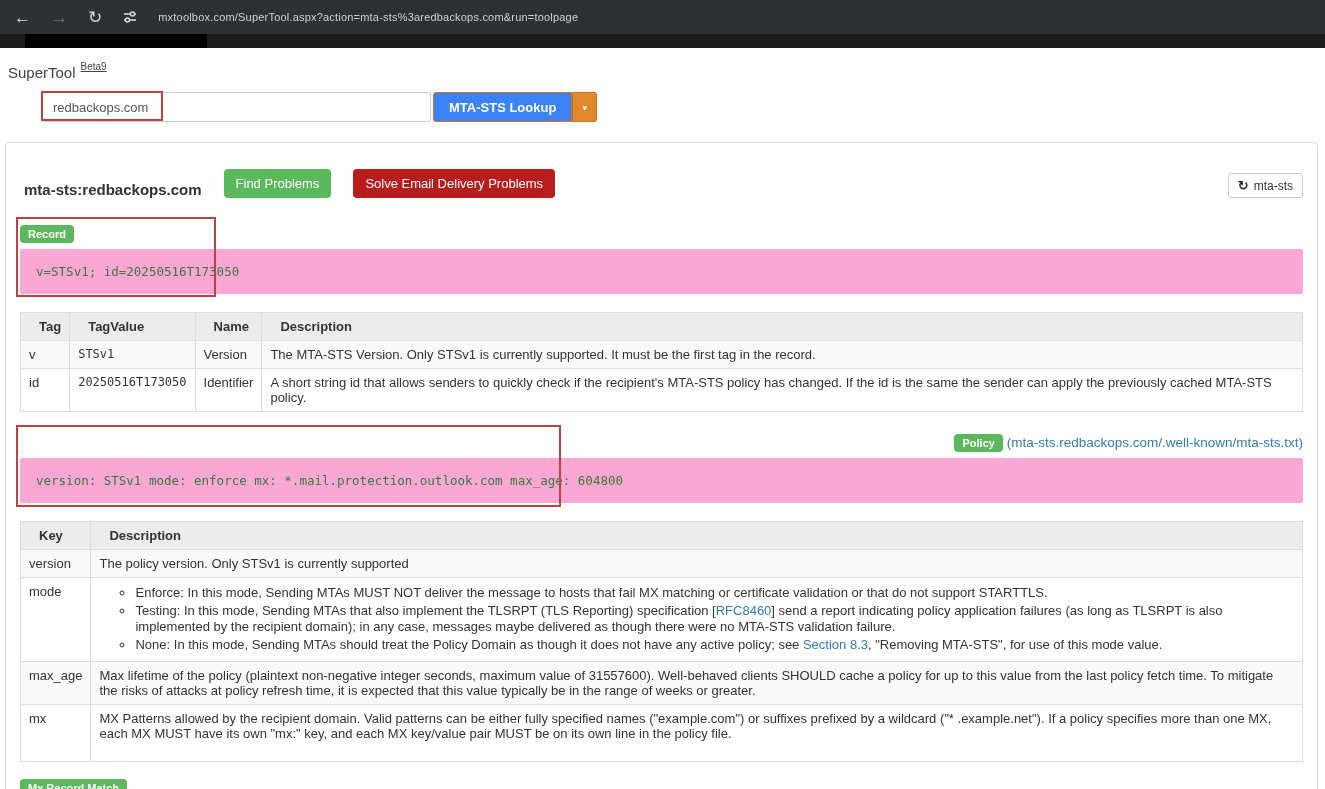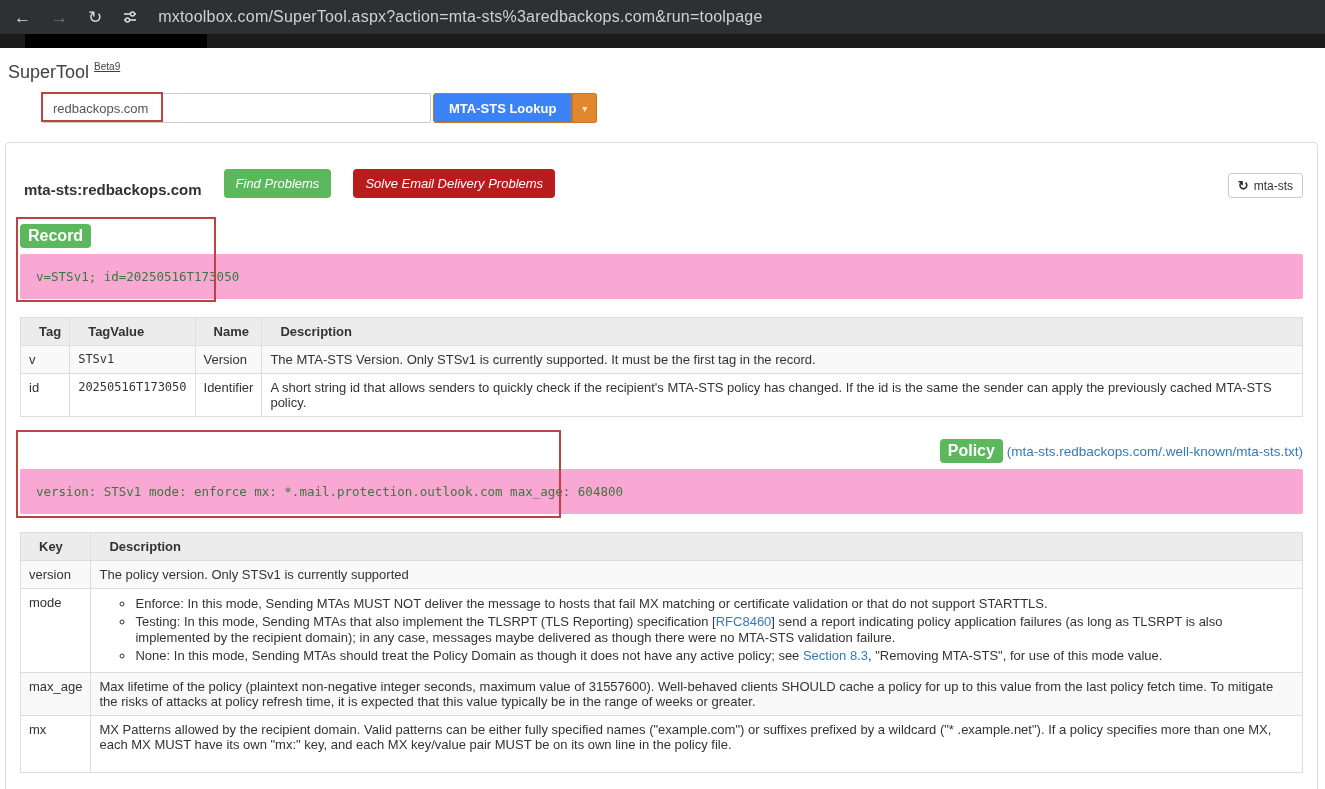--- a/index.html
+++ b/index.html
@@ -13,28 +13,28 @@
     color: #333;
   }
   
   .browser-bar {
     height: 34px; background: #2f3034;
     display: flex; align-items: center;
     padding-left: 14px; gap: 20px;
   }
   .nav-icon { font-size: 17px; color: #dadce0; line-height: 1; cursor: default; }
   .nav-icon.disabled { color: #6f7377; }
-  .url-text { color: #cfd1d4; font-size: 16px; letter-spacing: .2px; }
+  .url-text { color: #cfd1d4; font-size: 11px; letter-spacing: .2px; }
   .tune-icon { display: inline-flex; }
   .tab-bar { height: 14px; background: #1c1c1c; position: relative; }
   .blackout { position: absolute; left: 25px; top: 0; width: 182px; height: 14px; background: #000; }
 
   
   .app-header { padding: 13px 0 0 8px; }
-  .app-title { display: inline; font-size: 18px; font-weight: 400; color: #414141; }
+  .app-title { display: inline; font-size: 15px; font-weight: 400; color: #414141; }
   .app-beta { font-size: 10px; color: #414141; vertical-align: 8px; margin-left: 5px; text-decoration: underline; }
   .search-row { display: flex; align-items: stretch; margin: 10px 0 0 2px; height: 30px; padding-left: 40px; }
   .search-wrap { position: relative; }
   .search-input {
     width: 389px; height: 30px; border: 1px solid #ccc; border-radius: 2px;
     padding: 0 10px; font-size: 13px; color: #555;
     font-family: "Liberation Sans", sans-serif; outline: none;
   }
   .lookup-group { display: flex; margin-left: 2px; }
   .lookup-btn {
@@ -48,33 +48,33 @@
     font-size: 10px; cursor: pointer;
   }
   
   .result-panel {
     position: absolute; left: 5px; top: 142px; width: 1313px; height: 660px;
     border: 1px solid #ddd; border-radius: 4px; background: #fff;
     padding: 14px;
   }
   .result-header { display: flex; align-items: flex-end; margin-top: 12px; }
   .result-title { font-size: 15px; font-weight: bold; color: #333; margin-left: 4px; }
-  .btn { border: none; border-radius: 4px; color: #fff; font-size: 13px; padding: 7px 12px; cursor: pointer; font-family: "Liberation Sans", sans-serif; font-style: italic; }
+  .btn { border: none; border-radius: 4px; color: #fff; font-size: 13px; padding: 7px 12px; cursor: pointer; font-family: "Liberation Sans", sans-serif; }
   .btn-green { background: #5cb85c; margin-left: 22px; }
   .btn-blue  { background: #b91c1c; margin-left: 22px; }
   .refresh-btn {
     margin-left: auto; background: #fff; border: 1px solid #ccc; border-radius: 3px;
     font-size: 12px; color: #333; padding: 4px 9px; display: flex; align-items: center; gap: 5px;
     cursor: pointer; font-family: "Liberation Sans", sans-serif;
   }
   .refresh-glyph { font-size: 13px; font-weight: bold; }
   
   .badge {
     display: inline-block; background: #5cb85c; color: #fff;
-    font-size: 16px; font-weight: bold; padding: 3px 8px; border-radius: 4px;
+    font-size: 11px; font-weight: bold; padding: 3px 8px; border-radius: 4px;
   }
   .codebox {
     background: #f9a8d4; color: #3c763d; border-radius: 2px;
     font-family: "DejaVu Sans Mono", monospace; font-size: 12.5px;
     padding: 15px 16px; margin-top: 6px;
   }
   .section { position: relative; margin-top: 24px; }
   .annotation { position: absolute; border: 2px solid #b94442; pointer-events: none; z-index: 5; }
   .ann-search { left: -1px; top: -1px; width: 122px; height: 30px; }
   .ann-record { left: -4px; top: -7px; width: 200px; bottom: -3px; }

